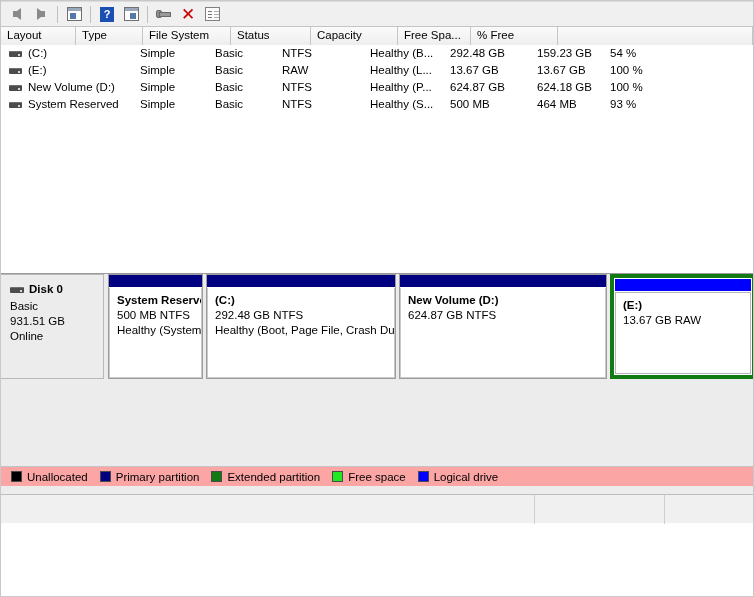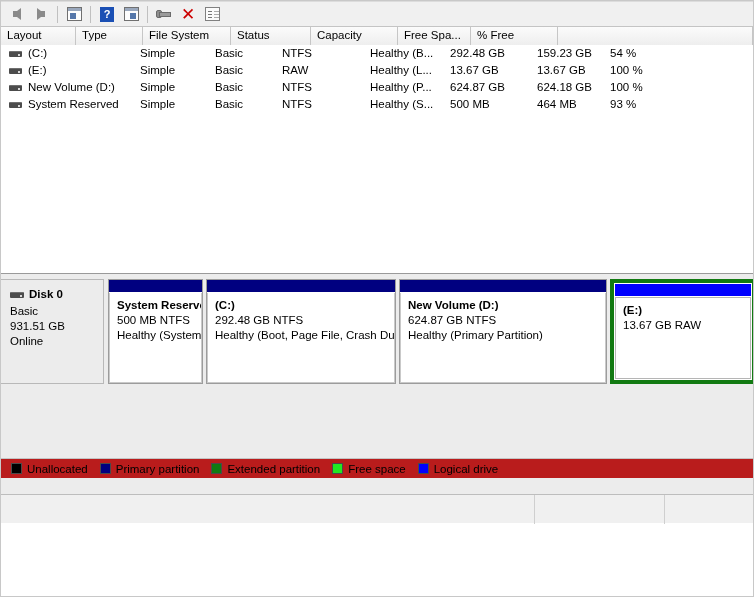--- a/index.html
+++ b/index.html
@@ -230,21 +230,20 @@
   
   .disk-pane {
     position: relative;
     background: #ececec;
     border-top: 1px solid #9a9a9a;
     height: 221px;
     overflow: hidden;
   }
   .disk-row {
     display: flex;
-    margin-top: 5px;
     height: 105px;
   }
   .disk-info {
     width: 103px;
     flex: none;
     background: #ececec;
     border: 1px solid #b8b8b8;
     border-left: none;
     padding: 7px 0 0 9px;
     font-size: 11.5px;
@@ -292,27 +291,27 @@
     background: #ffffff;
     border: 1px solid #c9c9c9;
     border-top: none;
   }
   .part-title { font-weight: bold; }
   .part.extended .part-body { border: 1px solid #b5b5b5; }
 
   
   .legend {
     position: absolute;
-    left: 0; right: 0; bottom: 16px;
+    left: 0; right: 0; bottom: 8px;
     height: 20px;
     display: flex;
     align-items: center;
     gap: 6px;
     padding-left: 10px;
-    background: #b91c1c;
+    background: #fca5a5;
     border-top: 1px solid #c4c4c4;
     font-size: 11.5px;
   }
   .legend-item { display: flex; align-items: center; gap: 5px; margin-right: 6px; }
   .swatch {
     width: 11px; height: 11px;
     border: 1px solid #4a4a4a;
     flex: none;
   }
 
@@ -469,21 +468,20 @@
             <div>292.48 GB NTFS</div>
             <div>Healthy (Boot, Page File, Crash Dump, Primary Partition)</div>
           </div>
         </div>
 
         <div class="part" style="width:208px">
           <div class="part-bar"></div>
           <div class="part-body">
             <div class="part-title">New Volume  (D:)</div>
             <div>624.87 GB NTFS</div>
-            <div>Healthy (Primary Partition)</div>
           </div>
         </div>
 
         <div class="part extended" style="width:146px">
           <div class="part-bar"></div>
           <div class="part-body">
             <div class="part-title">(E:)</div>
             <div>13.67 GB RAW</div>
           </div>
         </div>

